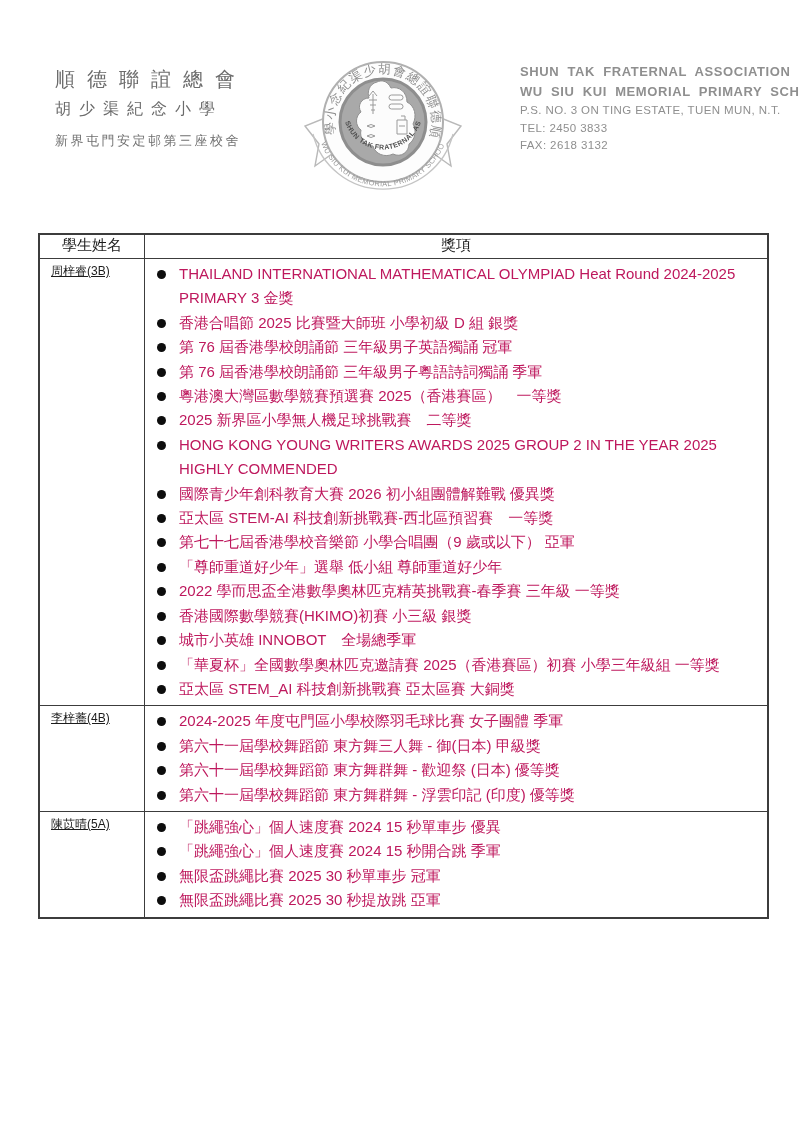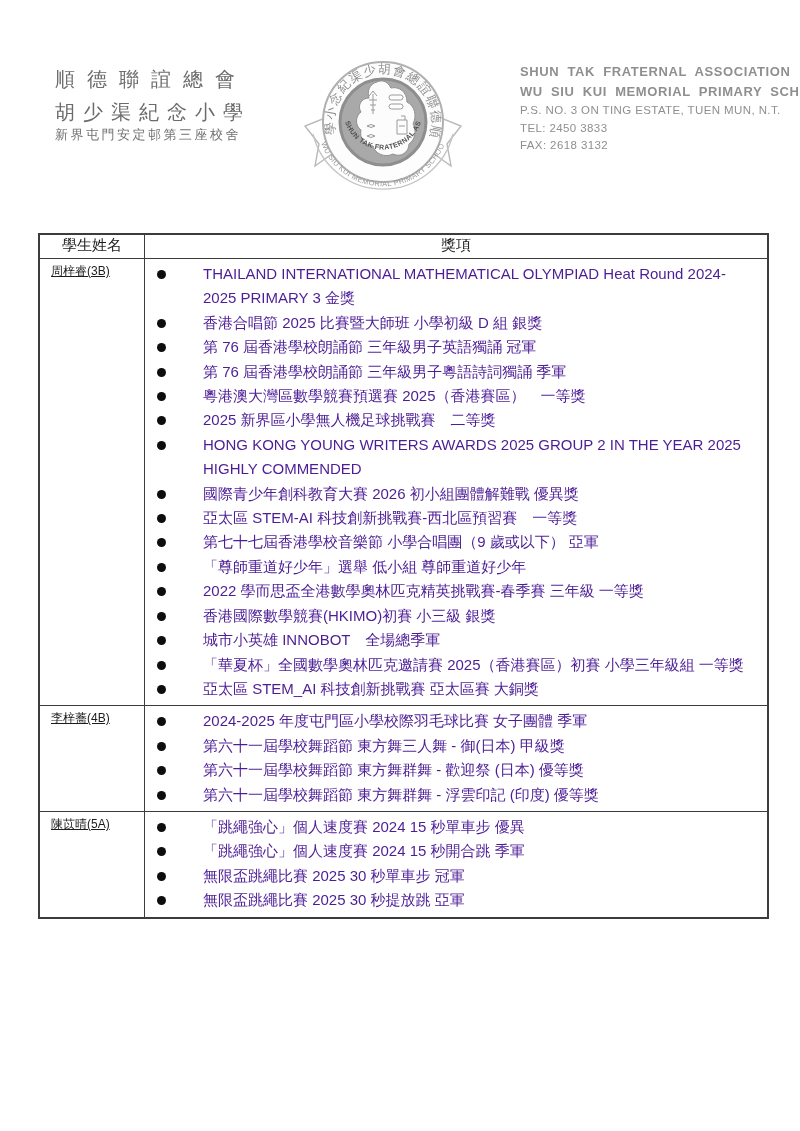--- a/index.html
+++ b/index.html
@@ -5,43 +5,43 @@
   html,body { margin:0; padding:0; background:#ffffff; }
   .page {
     position:relative; width:800px; height:1078px; background:#ffffff;
     font-family:"Liberation Sans", sans-serif; overflow:hidden;
   }
 
   
   .hdr-zh { position:absolute; left:55px; top:66px; color:#6b6b6b;
             font-family:"Liberation Serif", serif; }
   .hdr-zh .l1 { font-size:20px; letter-spacing:12px; white-space:nowrap; }
-  .hdr-zh .l2 { font-size:20px; letter-spacing:8px; margin-top:6px; white-space:nowrap; }
-  .hdr-zh .l3 { font-size:13px; letter-spacing:2.5px; margin-top:0; color:#707070; white-space:nowrap; }
+  .hdr-zh .l2 { font-size:16px; letter-spacing:8px; margin-top:6px; white-space:nowrap; }
+  .hdr-zh .l3 { font-size:13px; letter-spacing:2.5px; margin-top:12px; color:#707070; white-space:nowrap; }
 
   .logo { position:absolute; left:303px; top:44px; }
 
   .hdr-en { position:absolute; left:520px; top:62px; color:#8f8f8f; }
   .hdr-en .n { font-size:13px; font-weight:bold; letter-spacing:0.6px; word-spacing:4px;
                line-height:1.5; white-space:nowrap; }
   .hdr-en .s { font-size:11.5px; letter-spacing:0.4px; line-height:1.45; white-space:nowrap; margin-top:1px; }
 
   
   .tbl { position:absolute; left:38px; top:233px; width:727px;
          border:2px solid #3c3c3c; display:grid; grid-template-columns:105px 1fr;
          color:#1c1c1c; background:#fff; }
   .c1  { border-right:1.5px solid #3c3c3c; }
   .bt  { border-top:1.5px solid #3c3c3c; }
   .th  { font-size:15px; text-align:center; padding:1px 0 3px; }
   .namecell { font-size:12px; padding:4px 2px 0 11px; white-space:nowrap;text-decoration:underline; }
   .alist { list-style:none; margin:0; padding:3px 8px 4px 0; }
   .alist li { display:flex; align-items:flex-start; }
   .blt  { flex:none; width:9px; height:9px; border-radius:50%; background:#0d0d0d;
           margin:8px 13px 0 12px; }
-  .atxt { font-size:15px; line-height:24.4px; color:#4c1d95;margin-left:24px; }
+  .atxt { font-size:15px; line-height:24.4px; color:#be185d; }
 </style>
 </head>
 <body>
 
 <div class="page">
 
   <div class="hdr-zh">
     <div class="l1">順德聯誼總會</div>
     <div class="l2">胡少渠紀念小學</div>
     <div class="l3">新界屯門安定邨第三座校舍</div>

